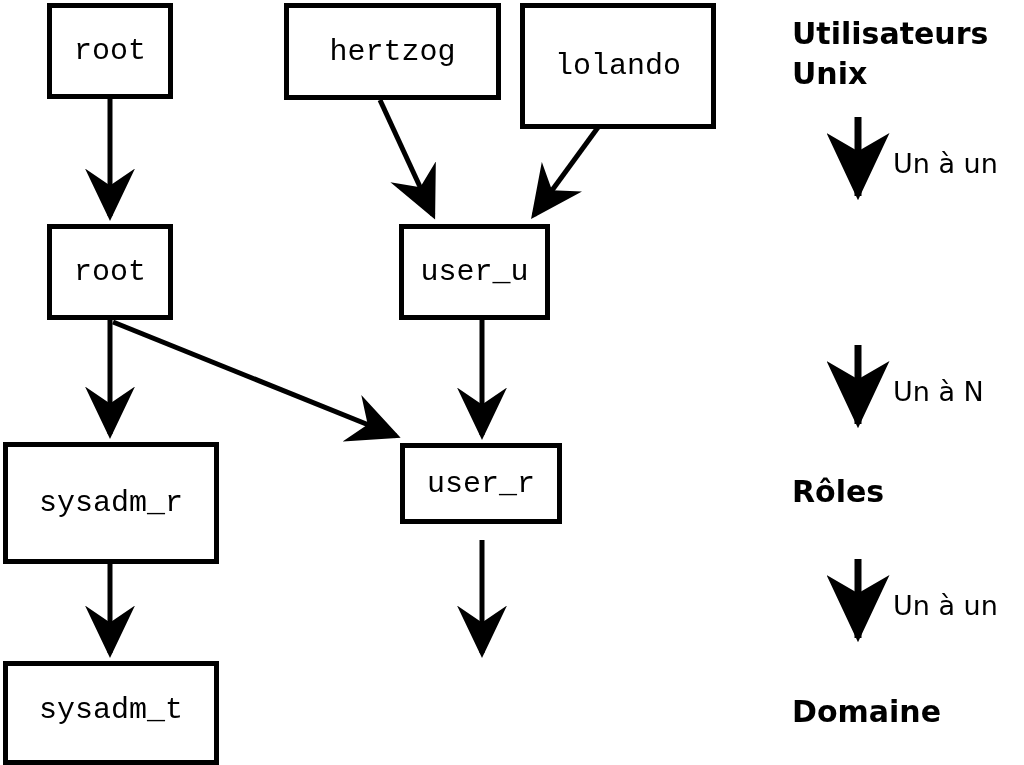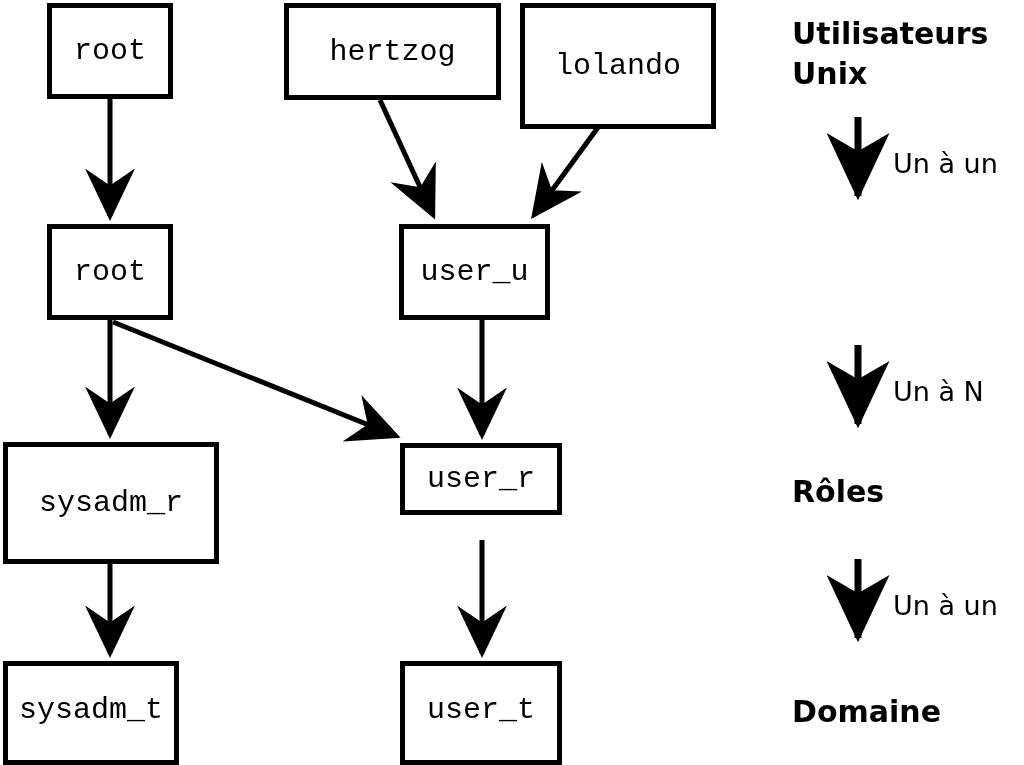--- a/index.html
+++ b/index.html
@@ -137,31 +137,28 @@
   </div>
 
   <div class="node-box" style="left:399px; top:224px; width:151px; height:96px;">
     <span class="node-label">user_u</span>
   </div>
 
   <div class="node-box" style="left:3px; top:442px; width:216px; height:122px;">
     <span class="node-label">sysadm_r</span>
   </div>
 
-  <div class="node-box" style="left:400px; top:443px; width:162px; height:72px;">
+  <div class="node-box" style="left:400px; top:443px; width:162px; height:81px;">
     <span class="node-label">user_r</span>
   </div>
 
-  <div class="node-box" style="left:3px; top:661px; width:176px; height:104px;">
+  <div class="node-box" style="left:3px; top:661px; width:216px; height:104px;">
     <span class="node-label" style="margin-top:-6px;">sysadm_t</span>
   </div>
 
-  <div class="node-box" style="left:400px; top:661px; width:162px; height:104px;">
-    <span class="node-label" style="margin-top:-6px;">user_t</span>
-  </div>
 
   <div class="legend-heading" style="left:792px; top:14px;">Utilisateurs
 Unix</div>
 
   <div class="legend-caption" style="left:893px; top:150px;">Un à un</div>
 
 
   <div class="legend-caption" style="left:893px; top:378px;">Un à N</div>
 
   <div class="legend-heading" style="left:792px; top:472px;">Rôles</div>

